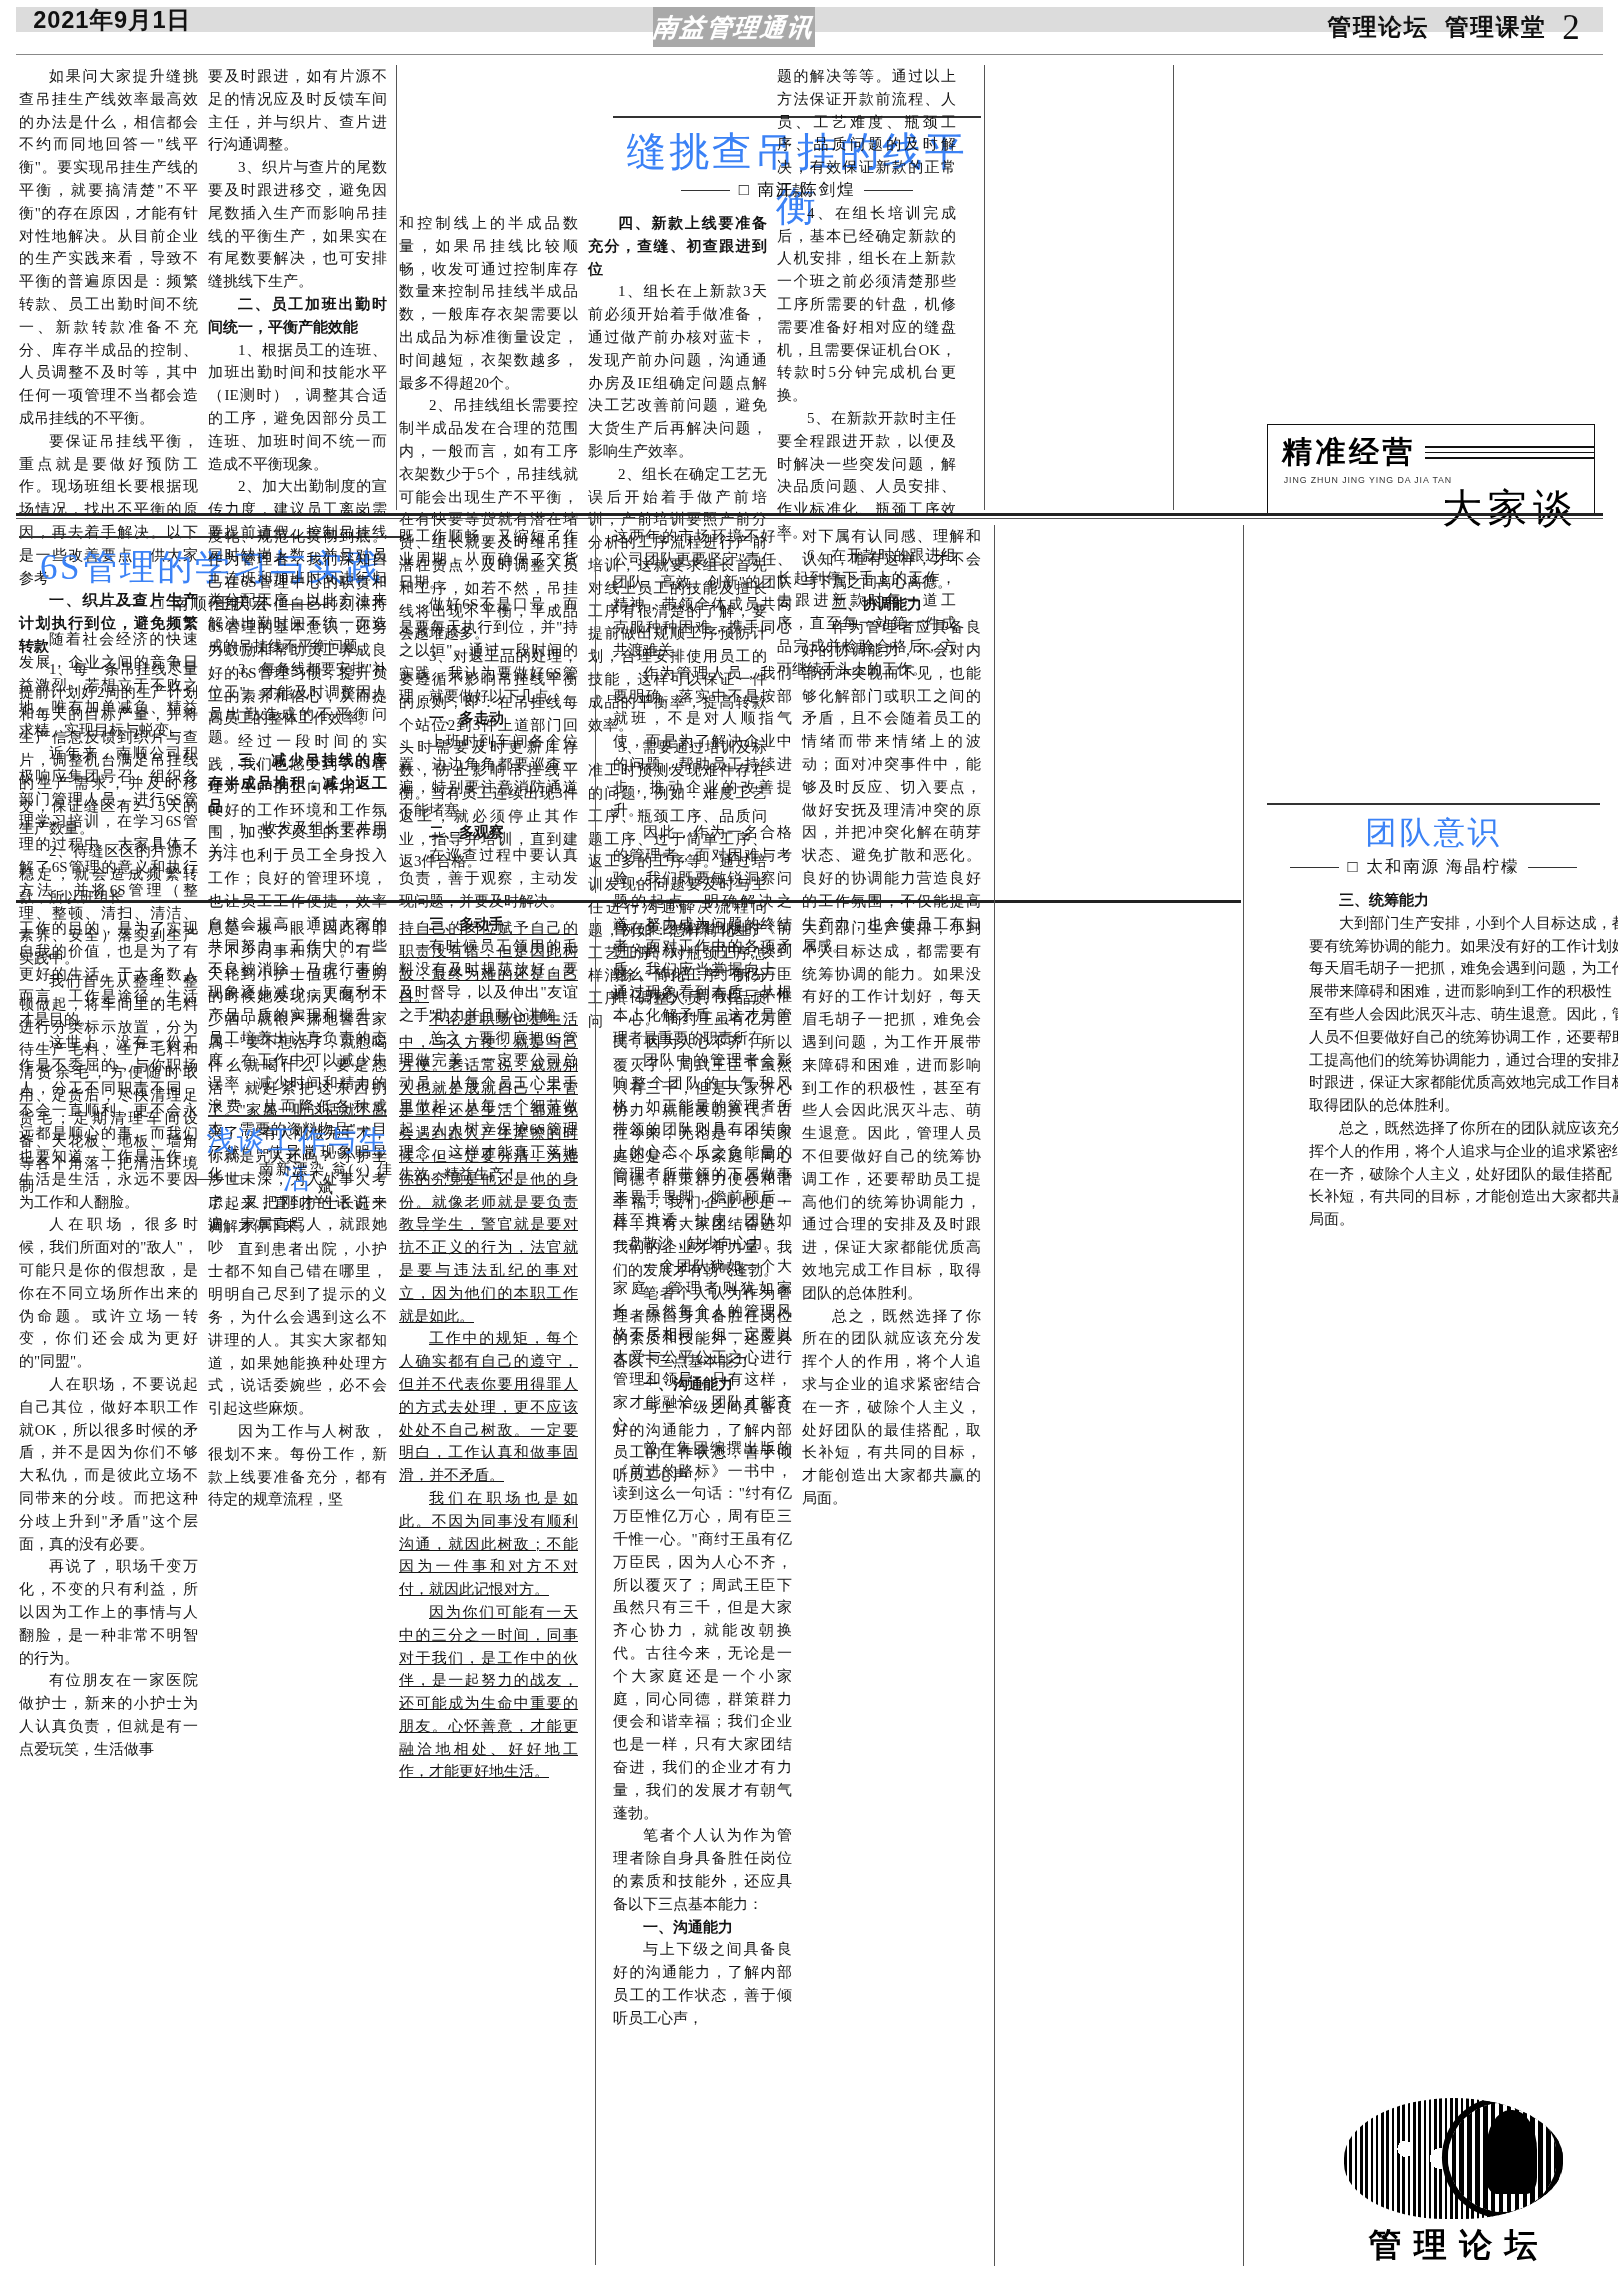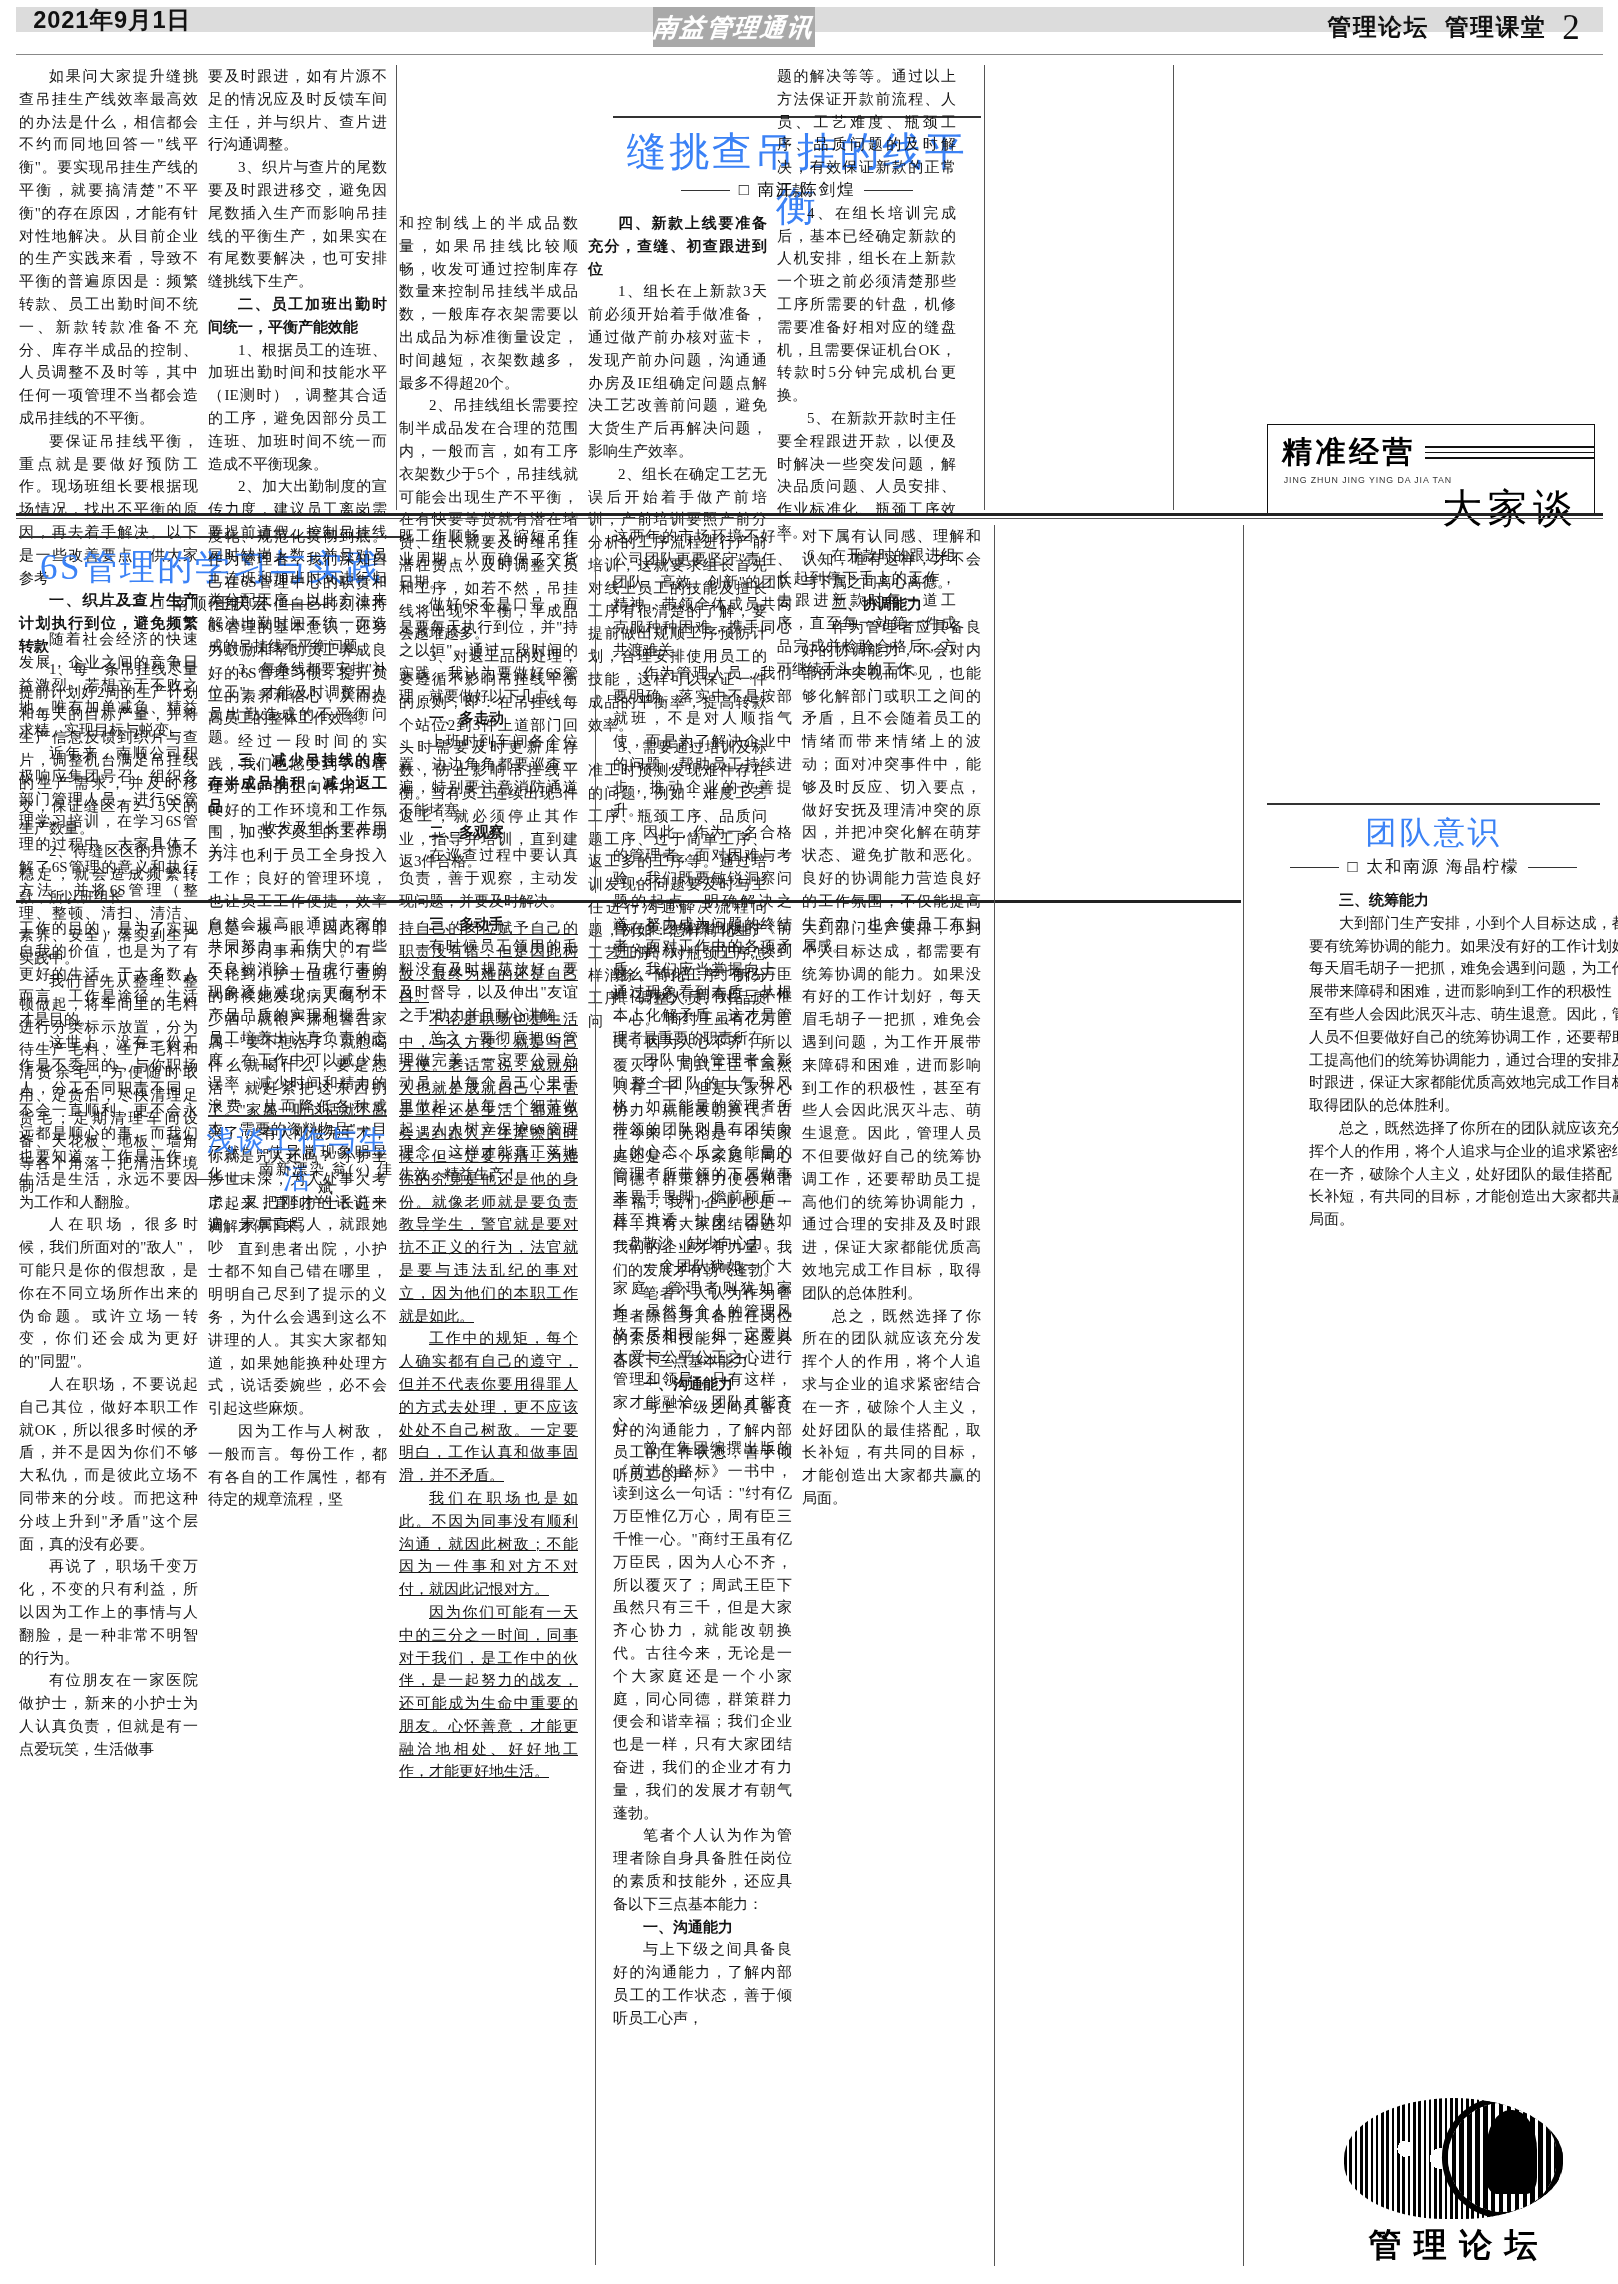--- a/index.html
+++ b/index.html
@@ -309,21 +309,21 @@
   <div class="headline h-small" style="left:194px;top:1122px;width:208px;">浅谈工作与生活</div>
   <div class="byline" style="left:194px;top:1160px;width:208px;font-size:15px;">
     <i class="dash" style="width:30px;"></i>
     <span>□</span>
     <span class="names">南新漂染   翁(«) 佳斌</span>
   </div>
 
   <div class="col" style="left:208px;top:1192px;width:179px;">
     <p class="noind">了起来，直到护士长赶来调解才停下来。</p>
     <p>直到患者出院，小护士都不知自己错在哪里，明明自己尽到了提示的义务，为什么会遇到这么不讲理的人。其实大家都知道，如果她能换种处理方式，说话委婉些，必不会引起这些麻烦。</p>
-    <p>因为工作与人树敌，一般而言。每份工作，都有各自的工作属性，都有待定的规章流程，坚</p>
+    <p>因为工作与人树敌，很划不来。每份工作，新款上线要准备充分，都有待定的规章流程，坚</p>
   </div>
 
   <div class="col" style="left:399px;top:917px;width:179px;text-decoration:underline;">
     <p class="noind">持自己的岗位赋予自己的职责没有错，但是因此树敌，最终为难的还是自己目。</p>
     <p>不论是职场也是生活中，与人方便，就是与己方便。老话常说，成就别人也就是成就自己，不管是工作还是生活，都难免会遇到跟人产生摩擦的时候，但一定要分清，为难你的究竟是他还是他的身份。就像老师就是要负责教导学生，警官就是要对抗不正义的行为，法官就是要与违法乱纪的事对立，因为他们的本职工作就是如此。</p>
     <p>工作中的规矩，每个人确实都有自己的遵守，但并不代表你要用得罪人的方式去处理，更不应该处处不自己树敌。一定要明白，工作认真和做事固滑，并不矛盾。</p>
     <p>我们在职场也是如此。不因为同事没有顺利沟通，就因此树敌；不能因为一件事和对方不对付，就因此记恨对方。</p>
     <p>因为你们可能有一天中的三分之一时间，同事对于我们，是工作中的伙伴，是一起努力的战友，还可能成为生命中重要的朋友。心怀善意，才能更融洽地相处、好好地工作，才能更好地生活。</p>
   </div>
 

